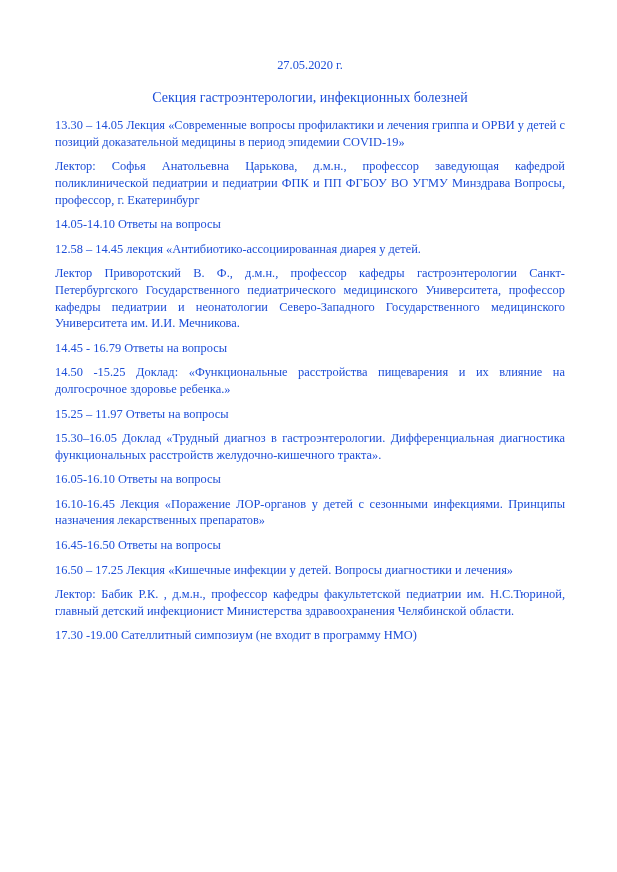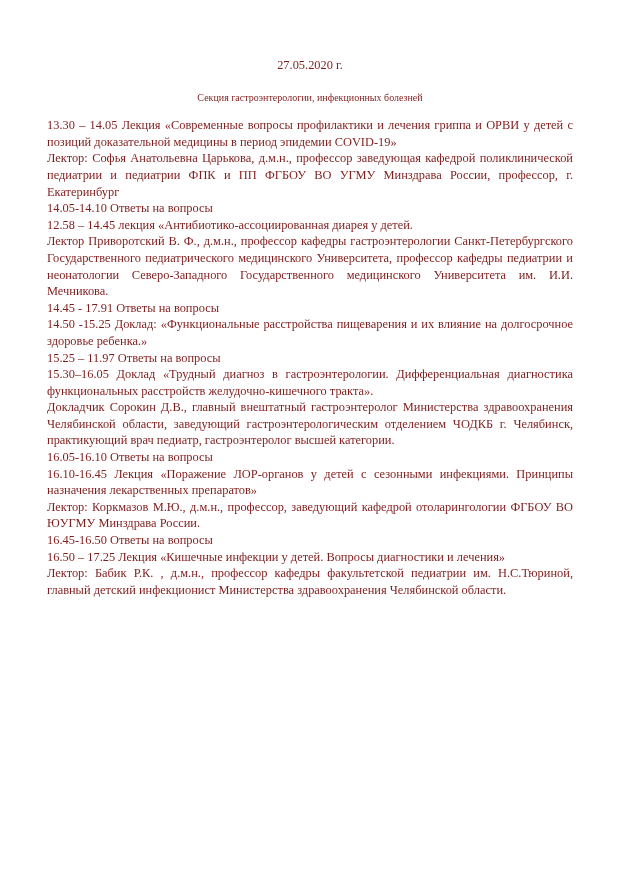--- a/index.html
+++ b/index.html
@@ -6,65 +6,64 @@
     margin: 0;
     padding: 0;
     background: #ffffff;
   }
   .page {
     position: relative;
     width: 617px;
     height: 796px;
     box-sizing: border-box;
     background: #ffffff;
-    color: #7f1d1d;
+    color: #1d4ed8;
     font-family: "Liberation Serif", "DejaVu Serif", serif;
     font-size: 12.4px;
     line-height: 16.6px;
     padding: 57px 44px 0 47px;
     overflow: hidden;
   }
   .doc-date {
     text-align: center;
     margin: 0 0 16px 0;
   }
   .doc-title {
     text-align: center;
     margin: 0 0 11px 0;
     font-weight: normal;
-    font-size: 10px;
+    font-size: 14px;
     line-height: 16.6px;
   }
   p.entry {
-    margin: 0;
+    margin: 8px;
     text-align: justify;
     text-align-last: left;
   }
 </style>
 </head>
 <body>
 
 <div class="page">
 
   <p class="doc-date">27.05.2020 г.</p>
 
   <h1 class="doc-title">Секция гастроэнтерологии, инфекционных болезней</h1>
 
   <div>
     <p class="entry">13.30 – 14.05 Лекция  «Современные вопросы профилактики и лечения гриппа и ОРВИ у детей с позиций доказательной медицины в период эпидемии COVID-19»</p>
-    <p class="entry">Лектор: Софья Анатольевна Царькова, д.м.н., профессор заведующая кафедрой поликлинической педиатрии и педиатрии ФПК и ПП ФГБОУ ВО УГМУ Минздрава России, профессор, г. Екатеринбург</p>
+    <p class="entry">Лектор: Софья Анатольевна Царькова, д.м.н., профессор заведующая кафедрой поликлинической педиатрии и педиатрии ФПК и ПП ФГБОУ ВО УГМУ Минздрава Вопросы, профессор, г. Екатеринбург</p>
     <p class="entry">14.05-14.10 Ответы на вопросы</p>
     <p class="entry">12.58 – 14.45  лекция «Антибиотико-ассоциированная диарея у детей.</p>
     <p class="entry">Лектор Приворотский В. Ф., д.м.н., профессор кафедры гастроэнтерологии Санкт-Петербургского Государственного педиатрического медицинского Университета, профессор кафедры педиатрии и неонатологии Северо-Западного Государственного медицинского Университета им. И.И. Мечникова.</p>
-    <p class="entry">14.45 -  17.91 Ответы на вопросы</p>
+    <p class="entry">14.45 -  16.79 Ответы на вопросы</p>
     <p class="entry">14.50 -15.25 Доклад: «Функциональные расстройства пищеварения и их влияние на долгосрочное здоровье ребенка.»</p>
     <p class="entry">15.25 – 11.97 Ответы на вопросы</p>
     <p class="entry">15.30–16.05 Доклад «Трудный диагноз в гастроэнтерологии. Дифференциальная диагностика функциональных расстройств желудочно-кишечного тракта».</p>
-    <p class="entry">Докладчик Сорокин Д.В., главный внештатный гастроэнтеролог Министерства здравоохранения Челябинской области, заведующий гастроэнтерологическим отделением ЧОДКБ г. Челябинск, практикующий врач педиатр, гастроэнтеролог высшей категории.</p>
     <p class="entry">16.05-16.10 Ответы на вопросы</p>
     <p class="entry">16.10-16.45 Лекция «Поражение ЛОР-органов у детей с сезонными инфекциями. Принципы назначения лекарственных препаратов»</p>
-    <p class="entry">Лектор: Коркмазов М.Ю., д.м.н., профессор, заведующий кафедрой отоларингологии ФГБОУ ВО ЮУГМУ Минздрава России.</p>
     <p class="entry">16.45-16.50 Ответы на вопросы</p>
     <p class="entry">16.50 – 17.25 Лекция «Кишечные инфекции у детей. Вопросы диагностики и лечения»</p>
     <p class="entry">Лектор: Бабик Р.К. , д.м.н., профессор кафедры факультетской педиатрии им. Н.С.Тюриной, главный детский инфекционист Министерства здравоохранения Челябинской области.</p>
+    <p class="entry">17.30 -19.00 Сателлитный симпозиум (не входит в программу НМО)</p>
   </div>
 
 </div>
 
 </body></html>

